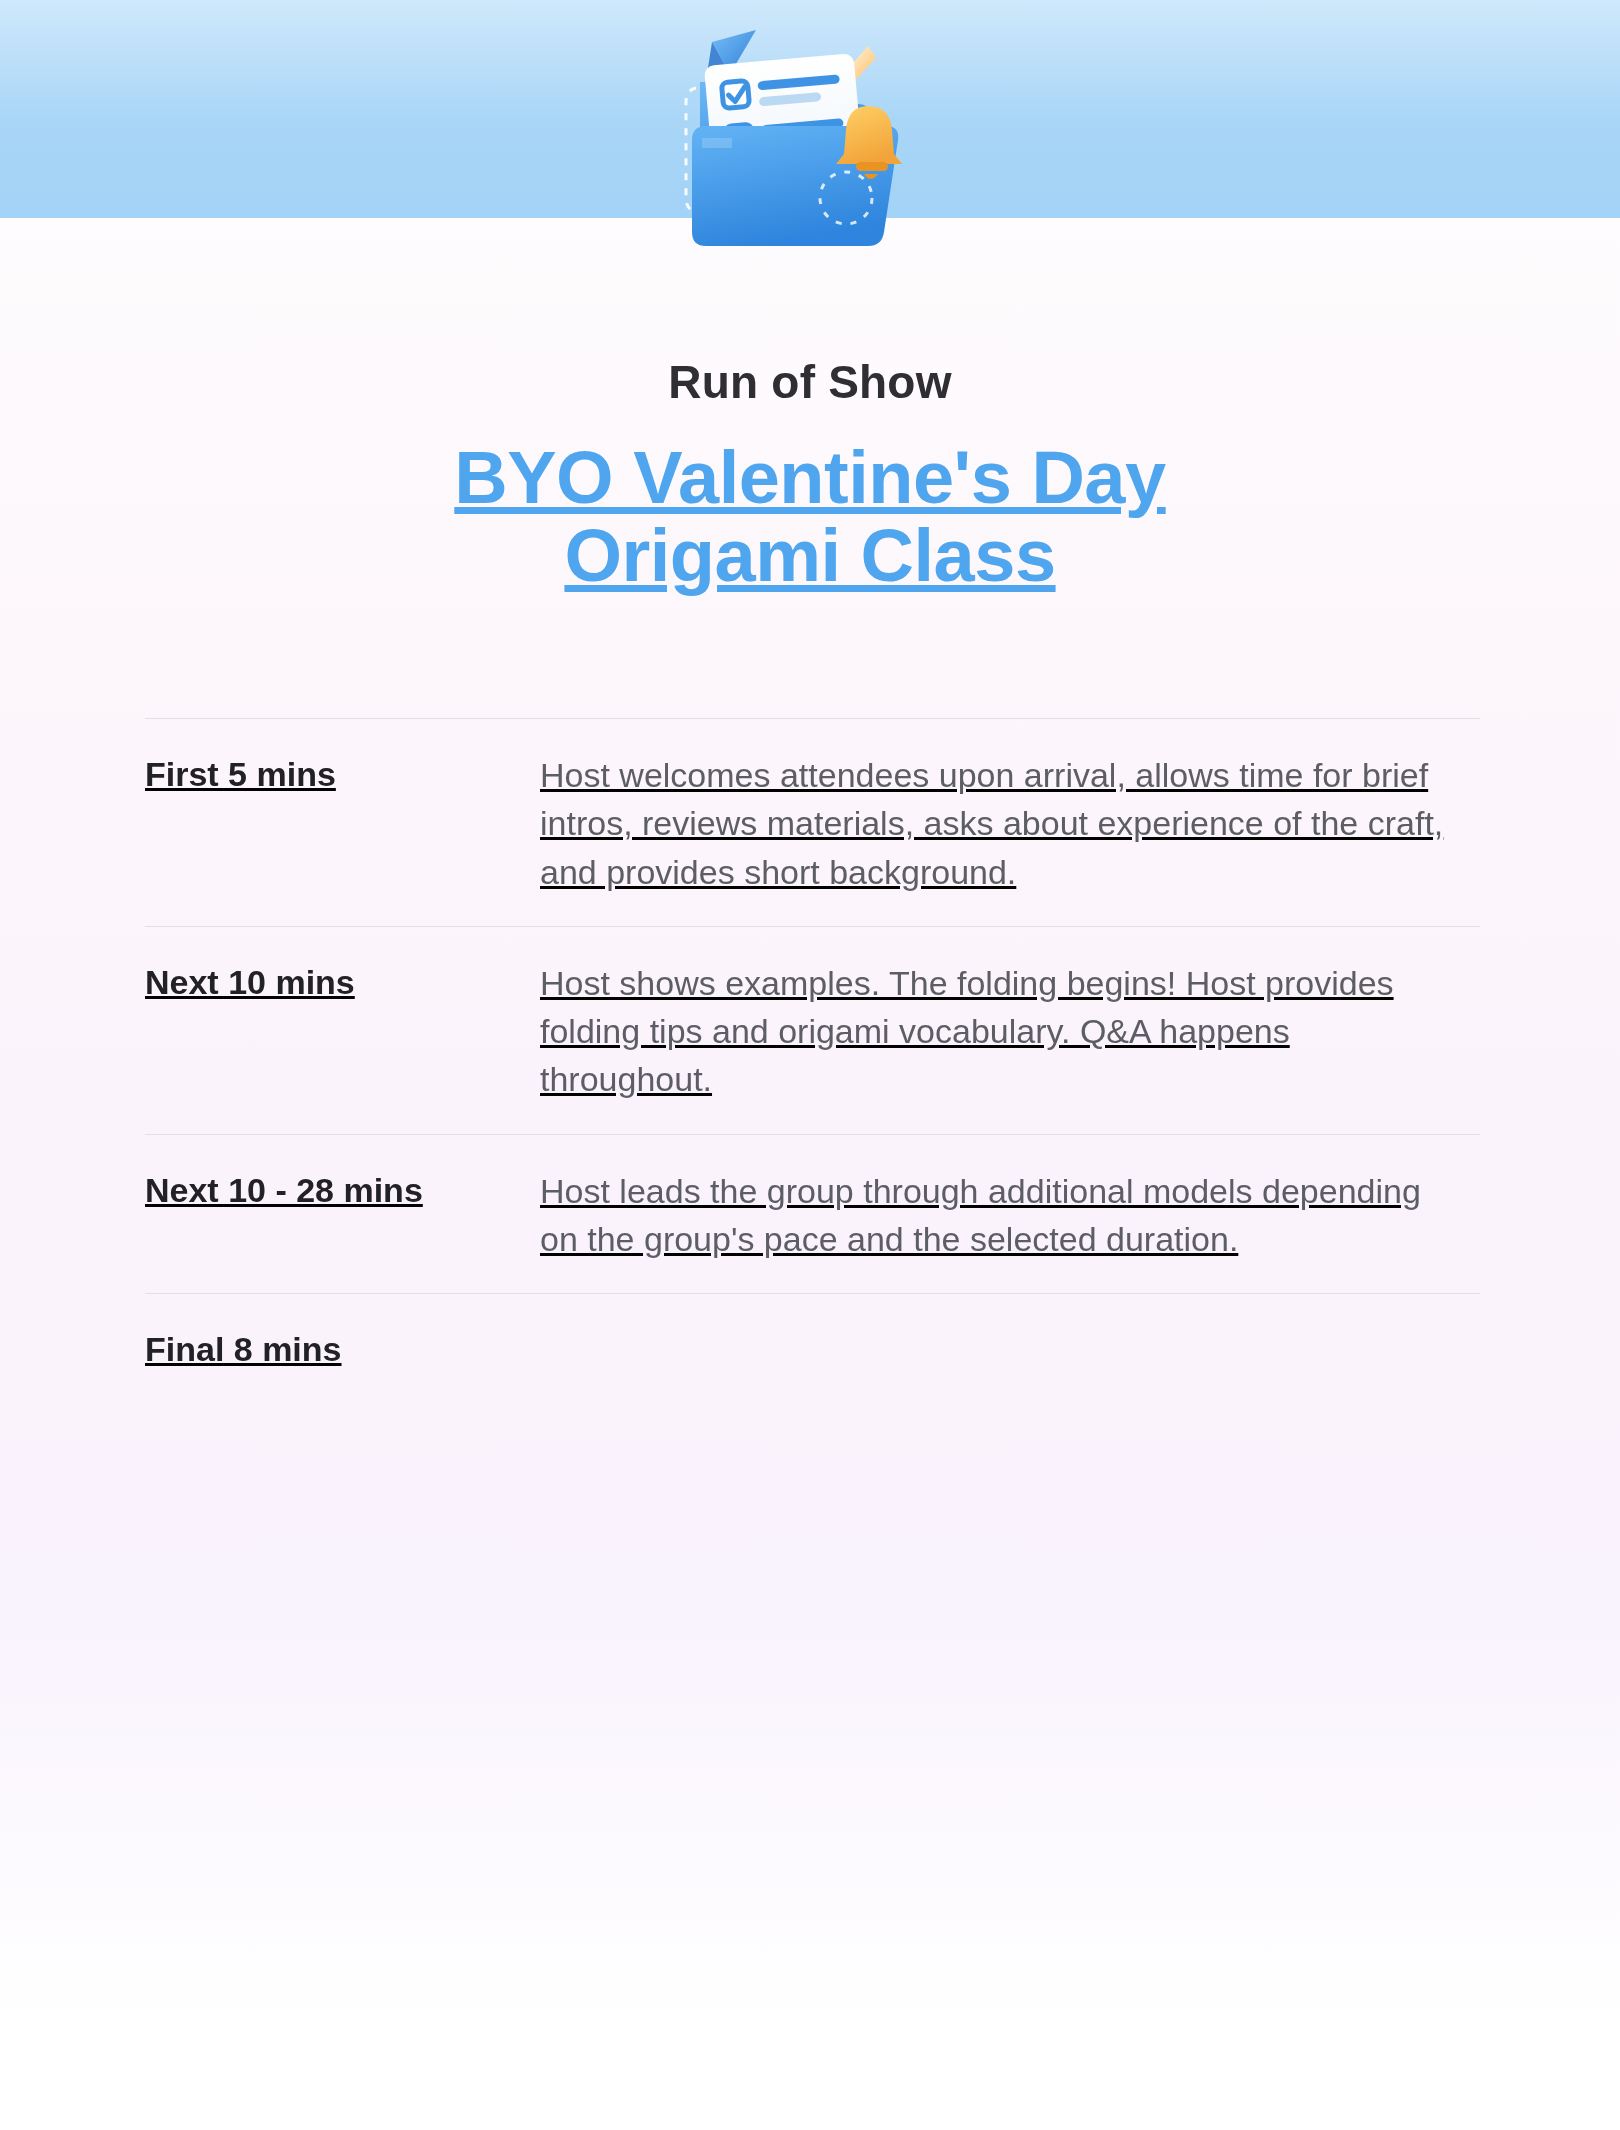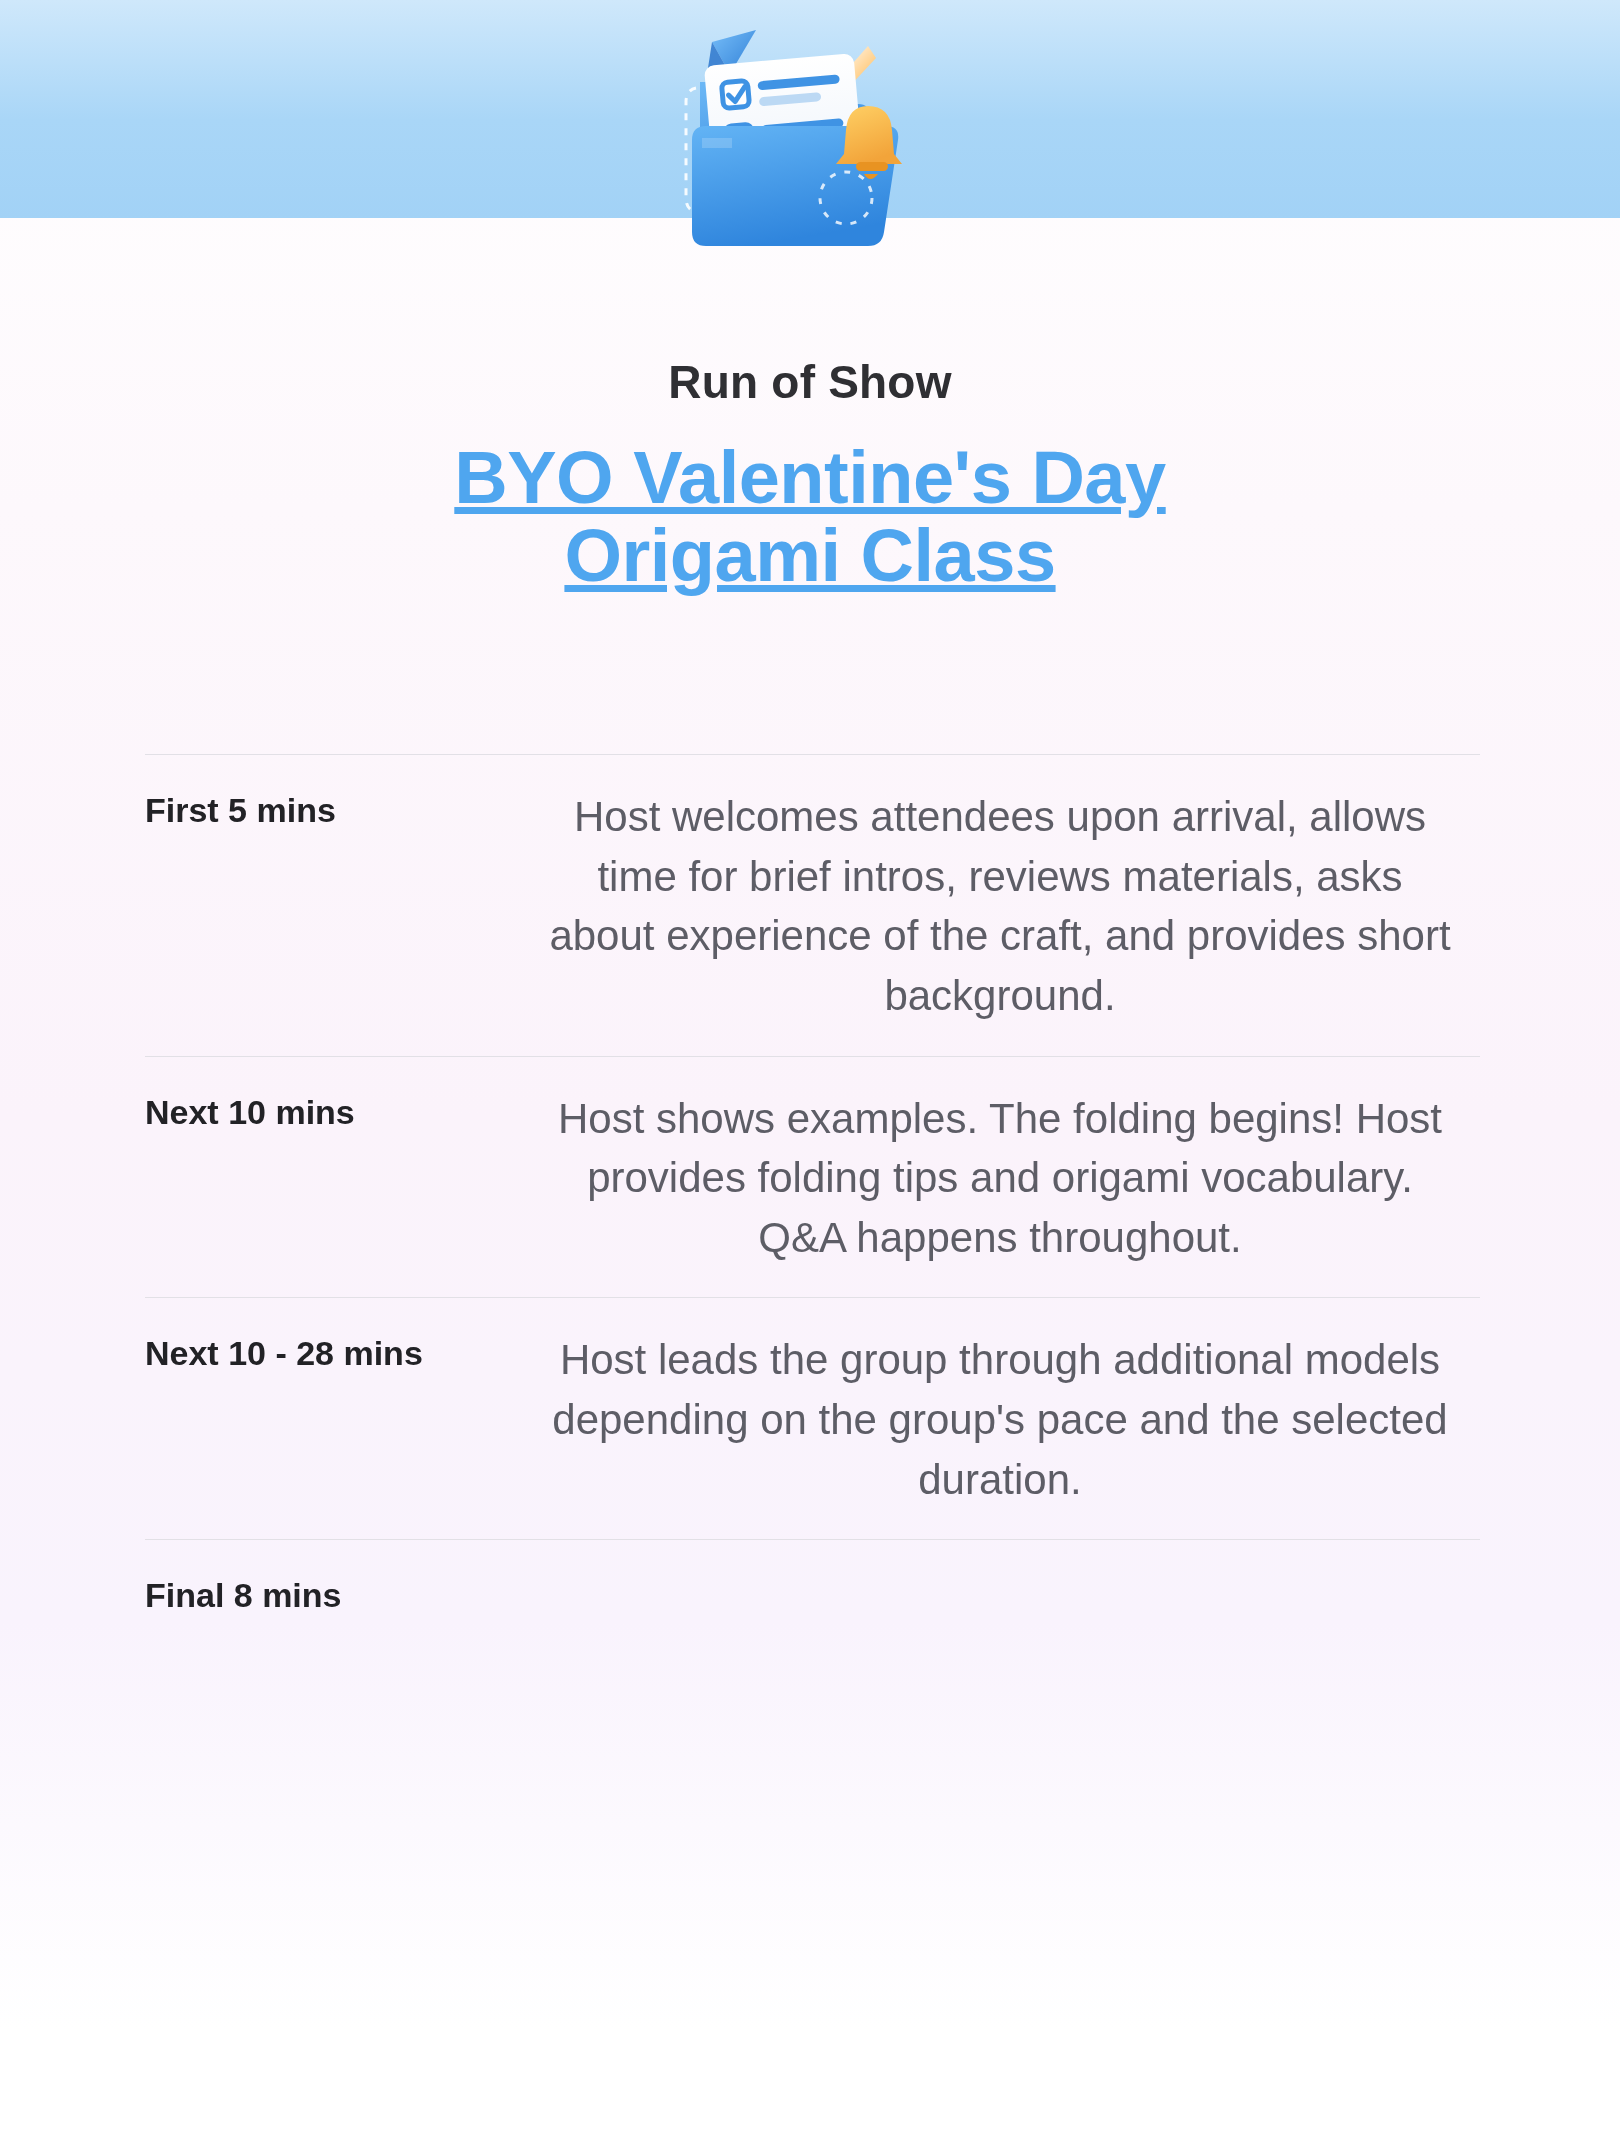--- a/index.html
+++ b/index.html
@@ -63,23 +63,24 @@
     line-height: 1.06;
     font-weight: bold;
     color: #4fa6ef;
     letter-spacing: -0.5px;
     text-decoration: underline;
   }
 
   
   .schedule {
     position: absolute;
-    top: 754px;
+    top: 718px;
     left: 145px;
     width: 1335px;
+    text-decoration: underline;
   }
   .row {
     display: flex;
     align-items: flex-start;
     border-top: 1px solid #e2e0e6;
     padding: 32px 0 30px 0;
   }
   .row:last-child {
     border-bottom: none;
   }
@@ -87,25 +88,24 @@
     width: 395px;
     flex: 0 0 395px;
     font-size: 34px;
     font-weight: bold;
     color: #222226;
     line-height: 1.25;
     padding-top: 2px;
   }
   .row-desc {
     flex: 1 1 auto;
-    font-size: 42px;
+    font-size: 34px;
     line-height: 1.42;
     color: #5d5d66;
     padding-right: 20px;
-    text-align: center;
   }
 </style>
 </head>
 <body>
 
 <div class="page">
 
   <div class="hero-band"></div>
 
   <div class="hero-art">

